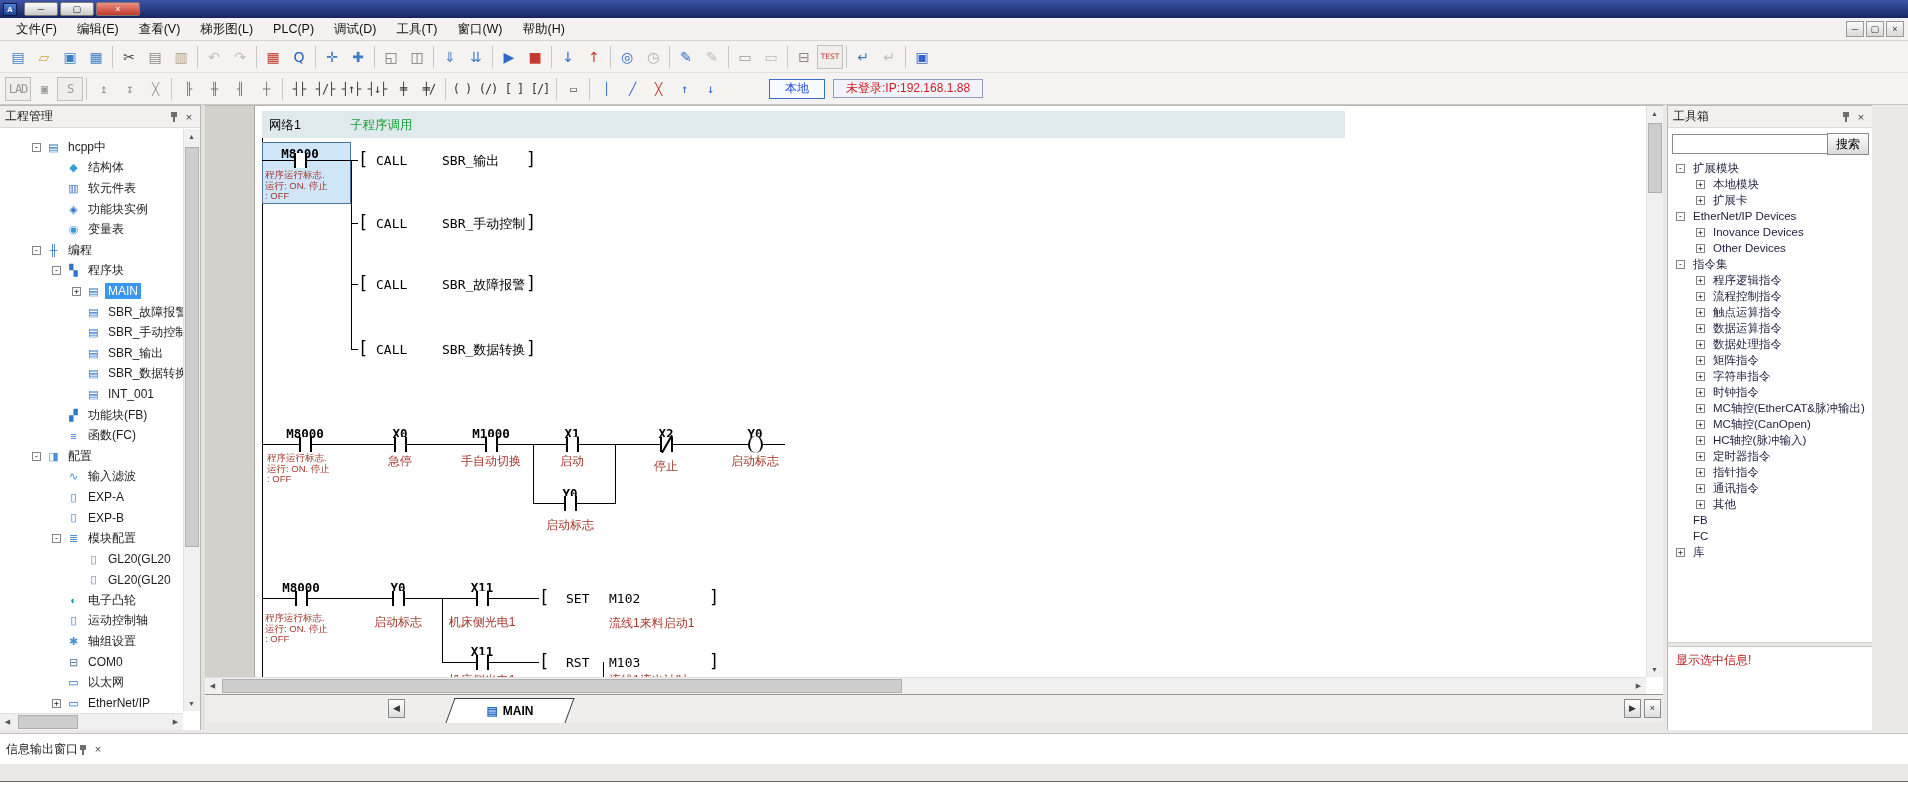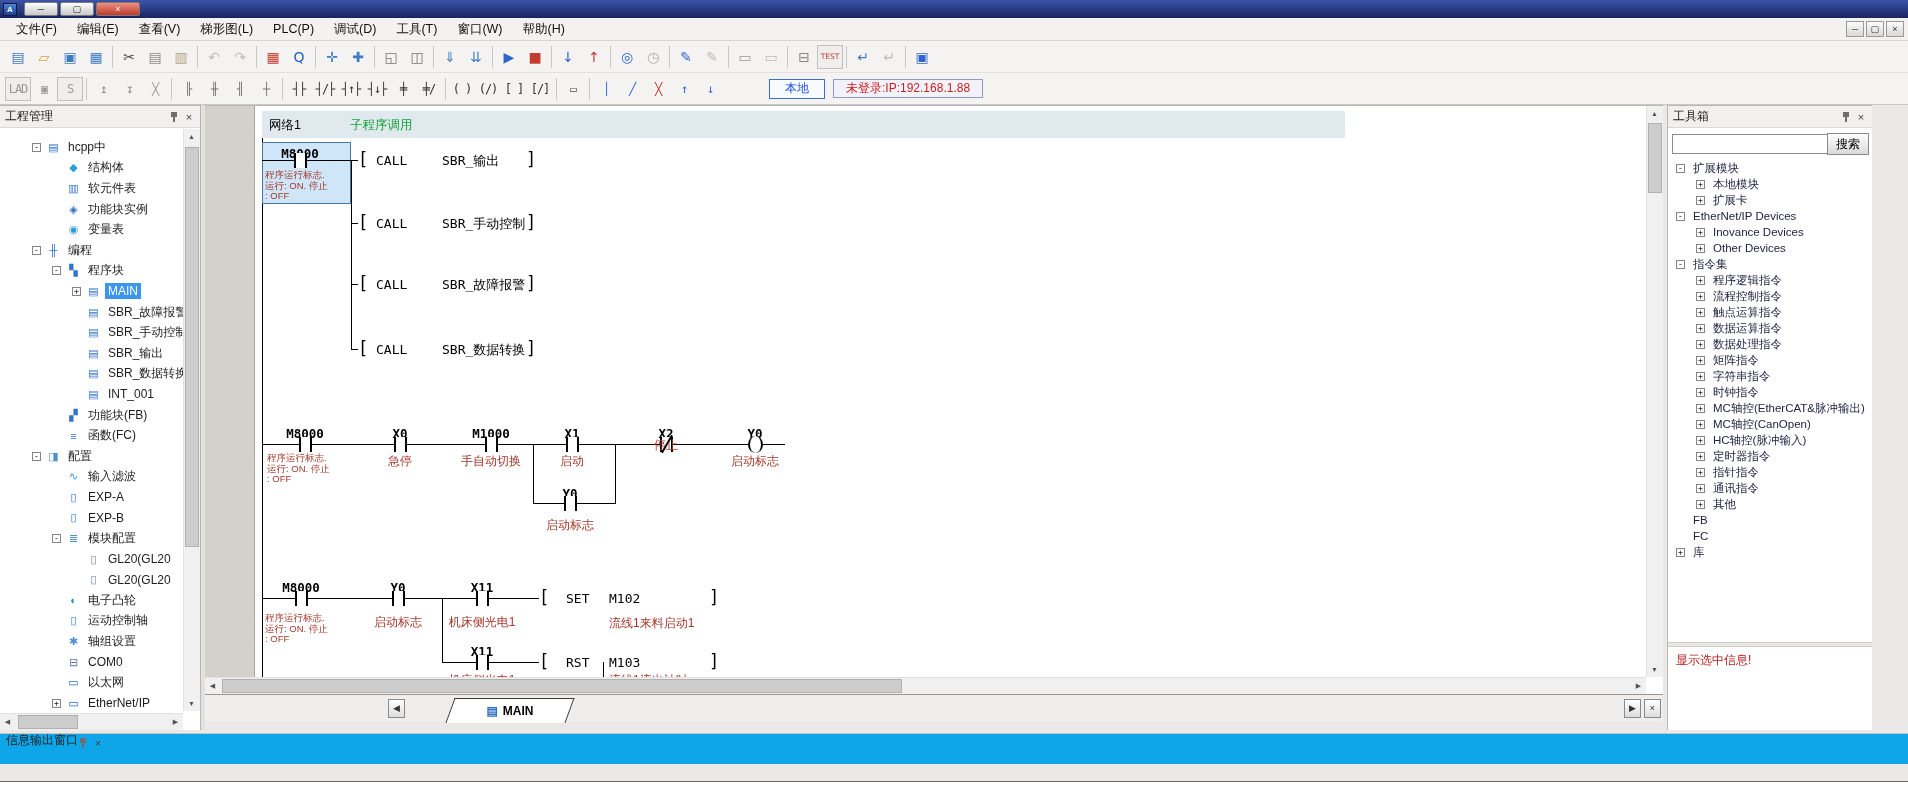--- a/index.html
+++ b/index.html
@@ -77,21 +77,21 @@
   
   .right-panel{position:absolute;left:1667px;top:105px;width:205px;height:625px;background:#fff;border-top:1px solid #b9b7b4;border-left:1px solid #b9b7b4}
   .combo{position:absolute;left:4px;top:28px;width:188px;height:20px;border:1px solid #8c8c8c;background:#fff}
   .combo .da{position:absolute;right:1px;top:1px;width:16px;height:16px;background:linear-gradient(#fdfdfd,#d9d9d9);border-left:1px solid #aaa;font-size:8px;color:#333;text-align:center;line-height:16px}
   .searchbtn{position:absolute;right:3px;top:27px;width:42px;height:22px;border:1px solid #8a8a8a;background:linear-gradient(#fefefe,#dadada);font-size:12px;font-family:"Liberation Sans",sans-serif}
   .tbtree{position:absolute;left:0;top:54px;right:0;height:480px;overflow:hidden}
   .tbtree .trow{height:16px;font-size:11.5px;color:#232345}
   .tbdivider{position:absolute;left:0;top:536px;width:100%;height:5px;background:#e9e7e4;border-top:1px solid #cfcdc9;border-bottom:1px solid #cfcdc9}
   .tbfooter{position:absolute;left:8px;top:546px;font-size:12px;color:#b91c1c}
   
-  .outhead{position:absolute;left:0;top:733px;width:100%;height:24px;background:#0ea5e9;border-top:1px solid #c7c5c1;display:flex;align-items:flex-end;padding:15px 6px;font-size:12px;color:#222}
+  .outhead{position:absolute;left:0;top:733px;width:100%;height:24px;background:#ffffff;border-top:1px solid #c7c5c1;display:flex;align-items:center;padding:15px 6px;font-size:12px;color:#222}
   .outlog{position:absolute;left:0;top:757px;width:100%;height:24px;background:#fff;border-top:1px solid #686868;font-size:12px;color:#111;line-height:22px;padding-left:4px;white-space:nowrap;overflow:hidden}
   .outstrip{position:absolute;left:0;top:781px;width:100%;height:24px;background:#fff;border-top:1px solid #686868}
   .splitv{position:absolute;top:105px;width:4px;height:625px;background:#e4e2df}
 </style>
 </head>
 <body>
 
 <div id="app">
 
   <div class="titlebar">
@@ -553,21 +553,21 @@
       <div class="elabel" style="left:241px;top:320px">M1000</div>
       <div class="contact" style="left:280px;top:331px"></div>
       <div class="ecomment" style="left:231px;top:347px">手自动切换</div>
 
       <div class="elabel" style="left:322px;top:320px">X1</div>
       <div class="contact" style="left:361px;top:331px"></div>
       <div class="ecomment" style="left:312px;top:347px">启动</div>
 
       <div class="elabel" style="left:416px;top:320px">X2</div>
       <div class="contact nc" style="left:455px;top:331px"></div>
-      <div class="ecomment" style="left:406px;top:331px">停止</div>
+      <div class="ecomment" style="left:406px;top:352px">停止</div>
 
       <div class="elabel" style="left:505px;top:320px">Y0</div>
       <div class="coil" style="left:543px;top:330px"></div>
       <div class="ecomment" style="left:495px;top:347px">启动标志</div>
 
       <div class="wv" style="left:328px;top:338px;height:59px"></div>
       <div class="wv" style="left:410px;top:338px;height:60px"></div>
       <div class="wh" style="left:328px;top:397px;width:83px"></div>
       <div class="elabel" style="left:320px;top:380px">Y0</div>
       <div class="contact" style="left:359px;top:390px"></div>

